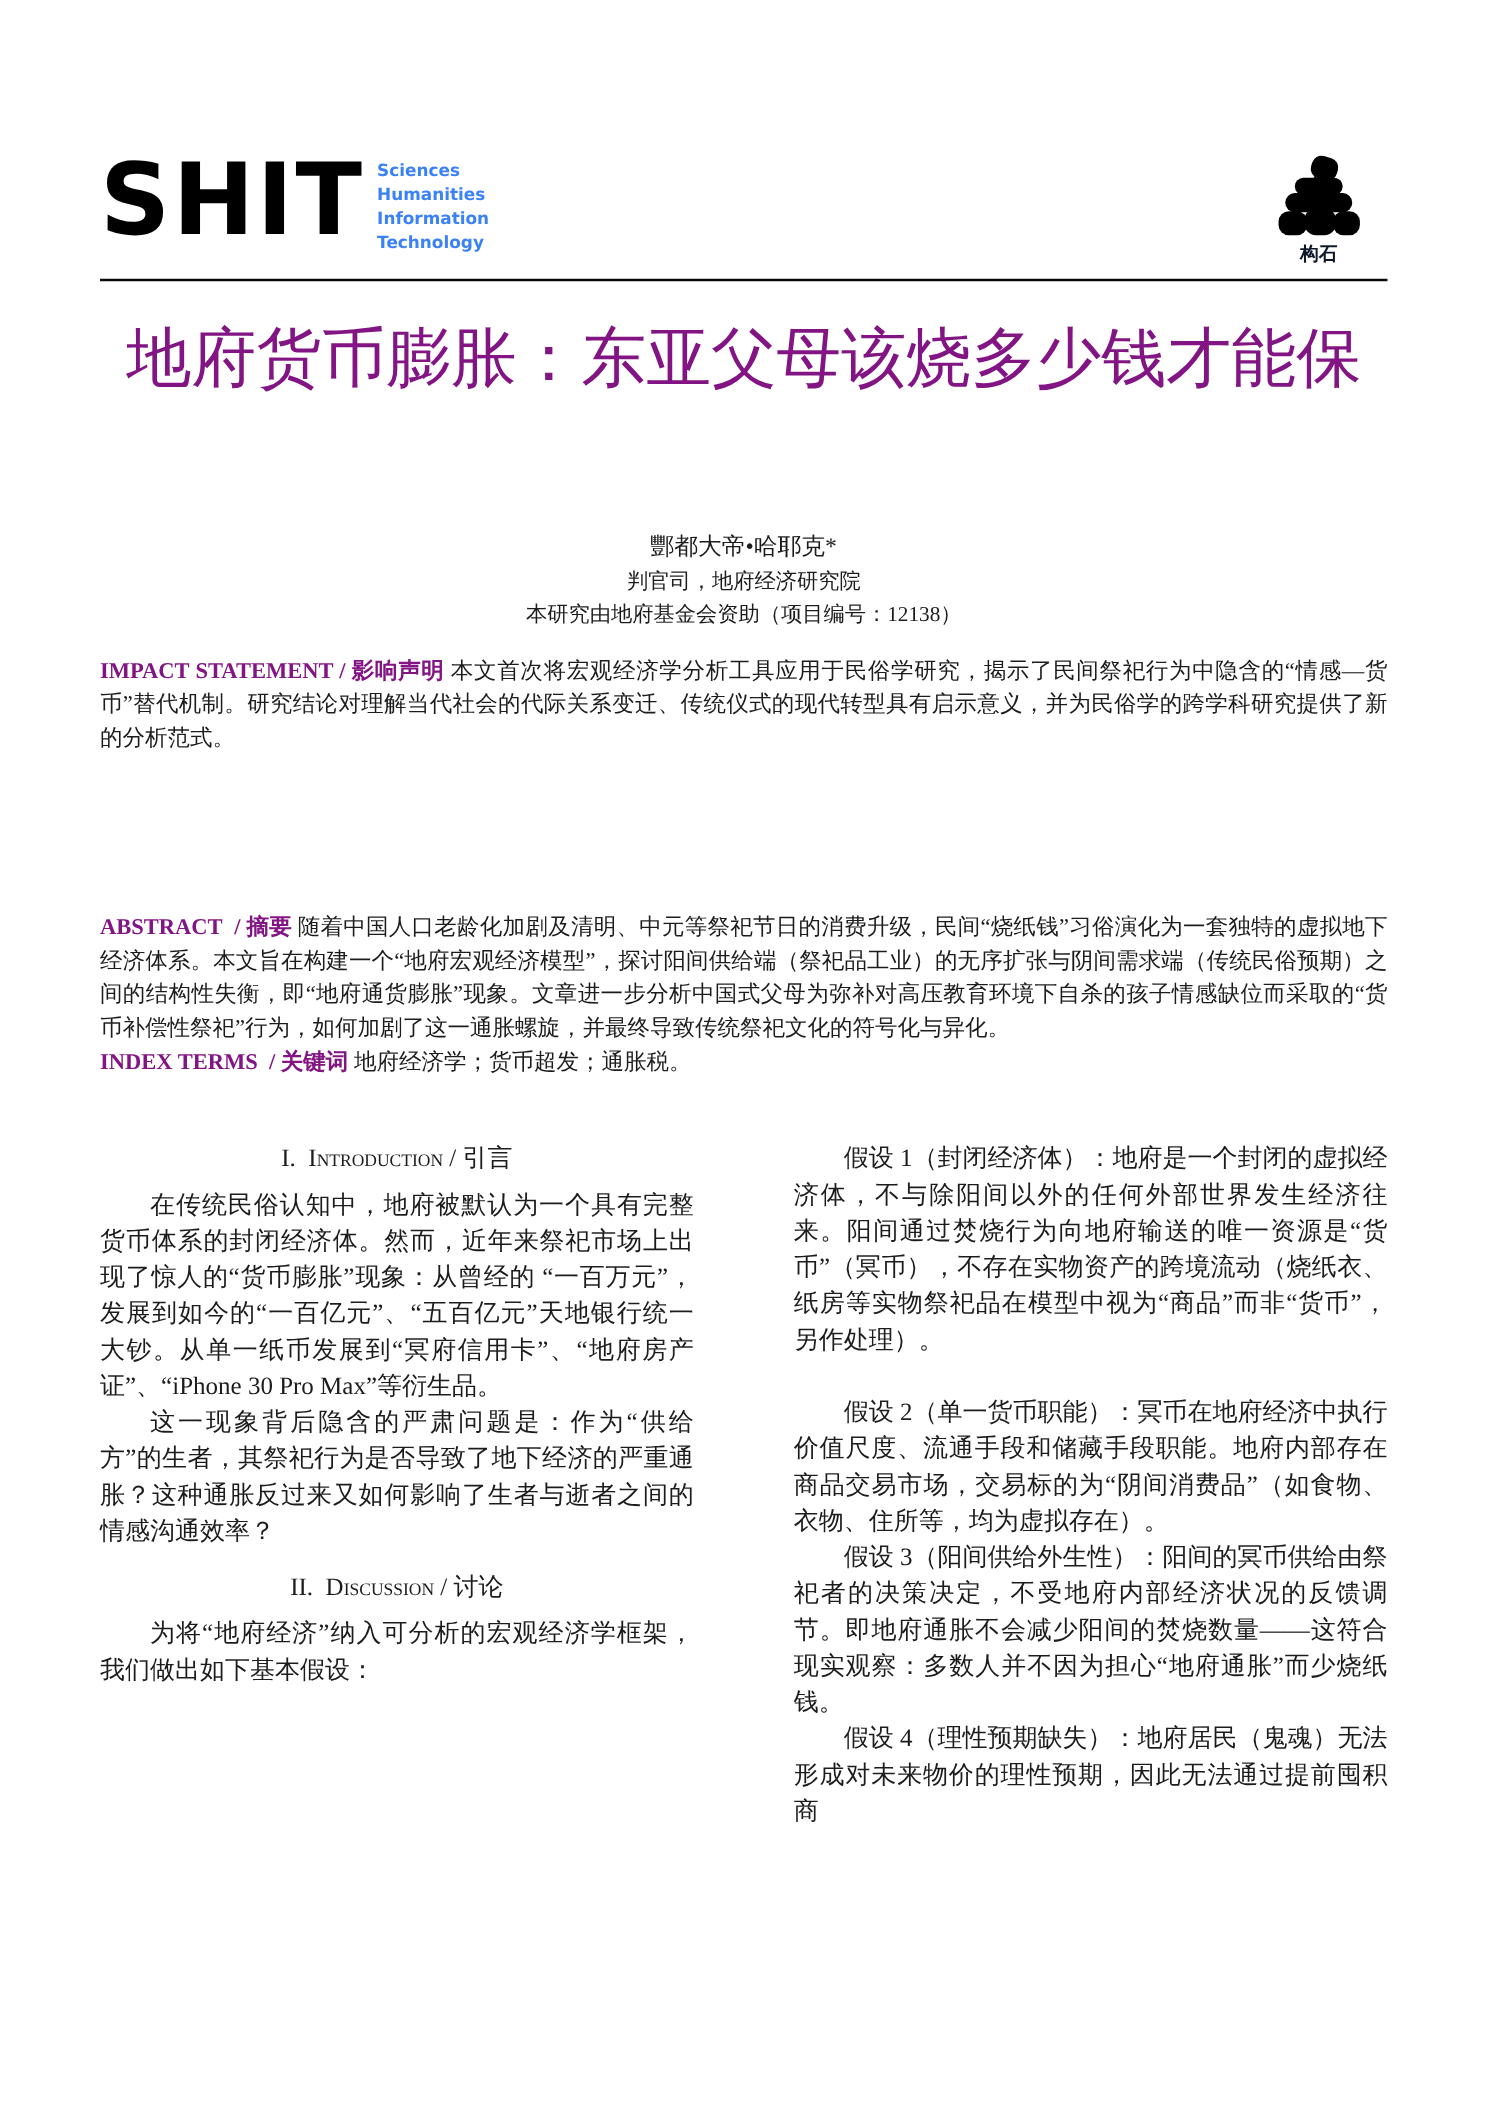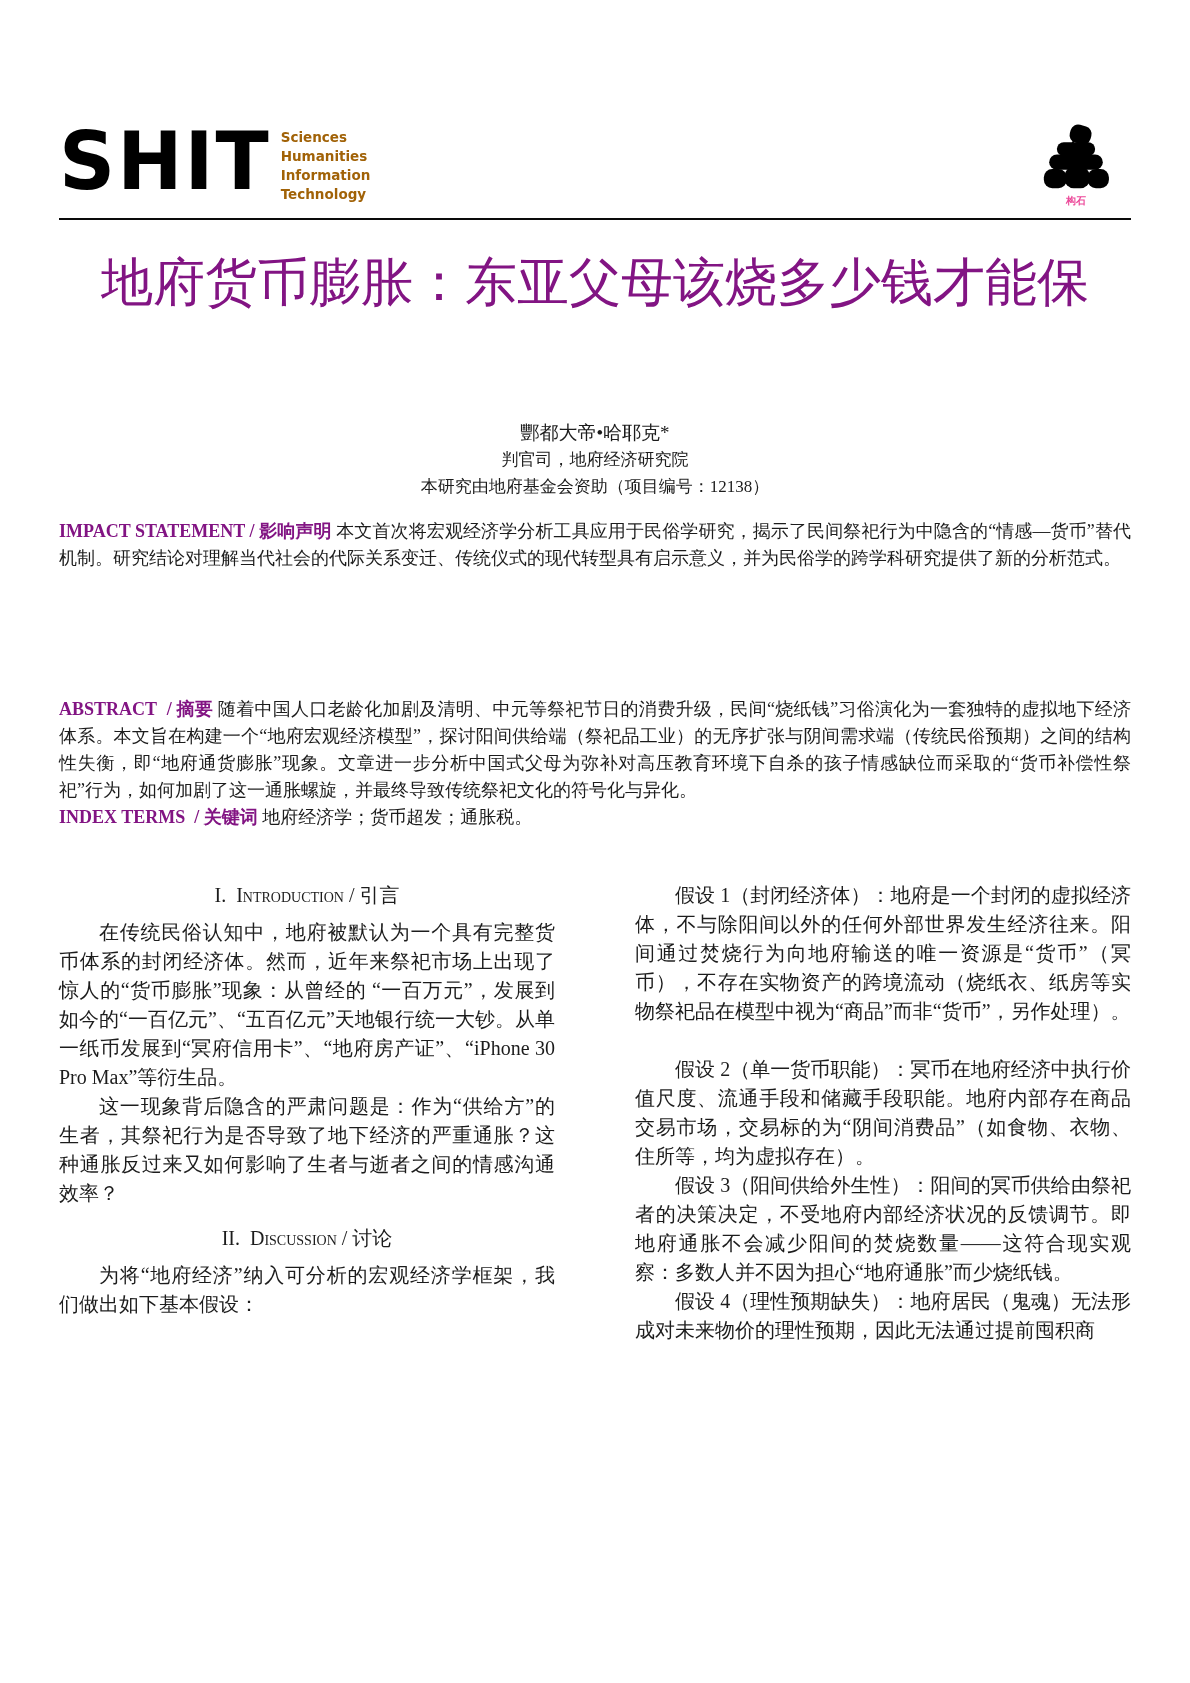--- a/index.html
+++ b/index.html
@@ -2,21 +2,21 @@
 <html><head>
 <meta charset="utf-8">
 <style>
   html,body{margin:0;padding:0;background:#ffffff;}
   .page{
     position:relative;
     width:1190px;height:1683px;
     margin:0 auto;
     background:#ffffff;
     box-sizing:border-box;
-    padding:0 59px;
+    padding:0 80px;
     font-family:"Liberation Serif","DejaVu Serif",serif;
     color:#1c1c1c;
     overflow:hidden;
   }
   
   .header{
     padding-top:122px;
     display:flex;
     justify-content:space-between;
     align-items:flex-start;
@@ -31,34 +31,34 @@
     color:#000;
     transform:scaleY(1.02);
   }
   .tagline{
     margin-left:10px;
     padding-top:6px;
     font-family:"DejaVu Sans","Liberation Sans",sans-serif;
     font-weight:bold;
     font-size:13.5px;
     line-height:19px;
-    color:#a16207;
+    color:#3b82f6;
   }
   .badge{
     width:110px;
     margin-top:-2px;
     display:flex;flex-direction:column;align-items:center;
   }
   .badge svg{display:block;width:78px;height:72px;}
   .badge-label{
     margin-top:2px;
     font-family:Liberation Sans, sans-serif;
     font-weight:bold;
-    font-size:10px;
-    color:#ec4899;
+    font-size:15px;
+    color:#0f172a;
   }
   .rule{
     margin-top:10px;
     border-bottom:2.5px solid #0a0a0a;
   }
   
   .paper-title{
     margin-top:34px;
     text-align:center;
     font-size:52px;

